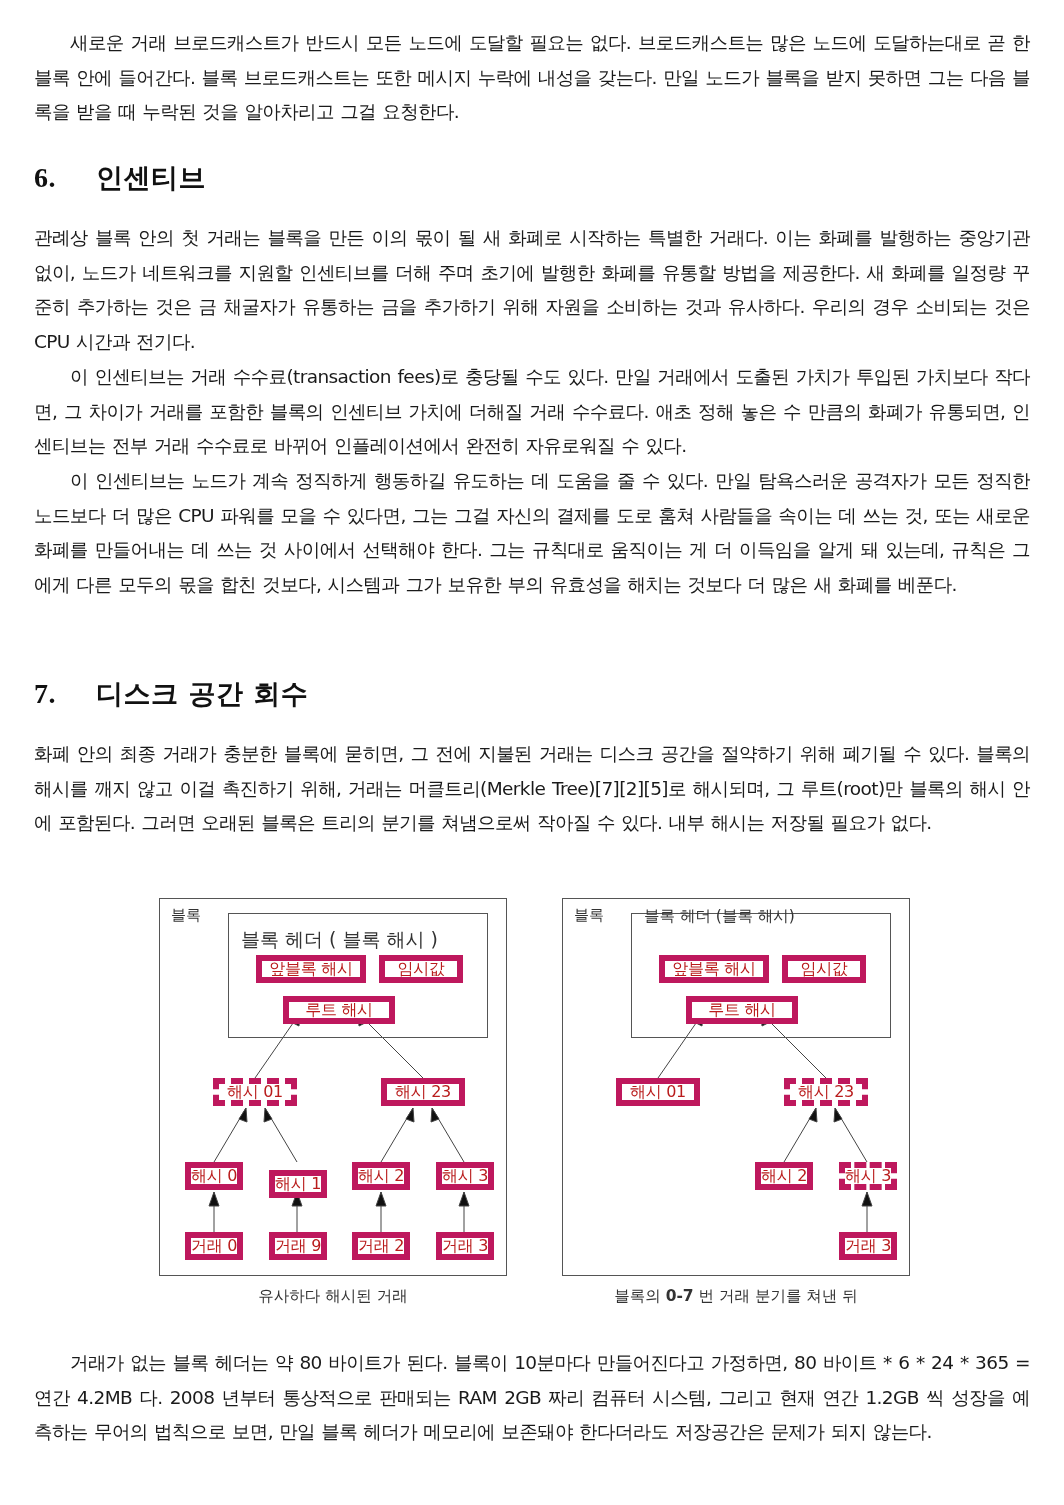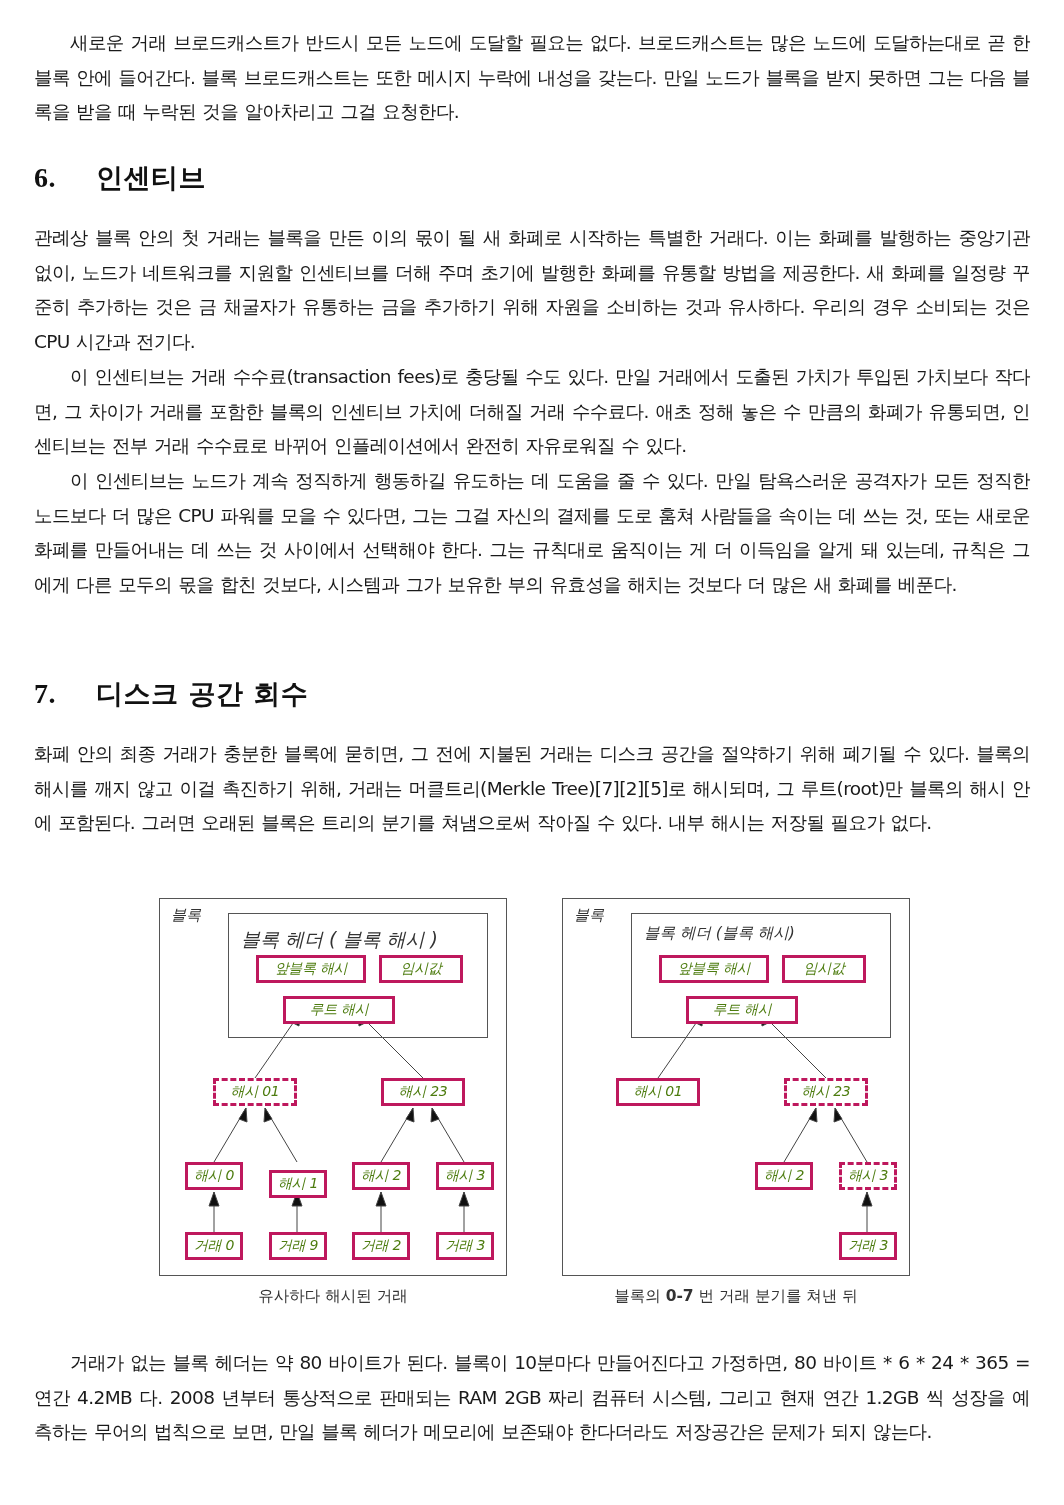--- a/index.html
+++ b/index.html
@@ -15,25 +15,25 @@
       letter-spacing: -0.6px; word-spacing: 1px;
       margin: 0;
     }
     .indent { text-indent: 36px; }
     .heading {
       position: absolute; left: 34px; margin: 0;
       font-size: 27px; font-weight: bold; letter-spacing: 0.5px;
       color: #111;
     }
     .heading .num { display: inline-block; width: 62px; font-family: "Liberation Serif", serif; font-size: 28px; }
-    .diagram { position: absolute; top: 898px; width: 392px; height: 378px; font-style: italic; }
+    .diagram { position: absolute; top: 898px; width: 392px; height: 378px; }
     .diagram svg { position: absolute; left: 0; top: 0; }
     .box {
-      position: absolute; border: 3px solid #be185d; background: #fff;
-      font-size: 14px; color: #4d7c0f; display: flex; align-items: center; justify-content: center;
+      position: absolute; border: 6px solid #be185d; background: #fff;
+      font-size: 16px; color: #b91c1c; display: flex; align-items: center; justify-content: center;
       box-sizing: border-box; letter-spacing: -0.3px; white-space: nowrap;
     }
     .outer { position: absolute; left: 0; top: 0; width: 348px; height: 378px; border: 1.5px solid #555; box-sizing: border-box; }
     .label-abs { position: absolute; font-size: 15px; color: #333; white-space: nowrap; }
     .hdr { position: absolute; border: 1px solid #555; box-sizing: border-box; }
     .caption {
       position: absolute; top: 1286px; font-size: 15.5px; color: #333; text-align: center; white-space: nowrap;
     }
     .caption b { font-weight: bold; }
   </style>
@@ -117,21 +117,21 @@
       <line x1="222" y1="264" x2="254" y2="210"></line>
       <line x1="305" y1="264" x2="273" y2="210"></line>
       <polygon points="254,210 247,221 255,224" fill="#111"></polygon>
       <polygon points="273,210 272,224 280,221" fill="#111"></polygon>
       <line x1="305" y1="334" x2="305" y2="294"></line>
       <polygon points="305,294 300,308 310,308" fill="#111"></polygon>
     </g>
   </svg>
   <span class="label-abs" style="left:12px; top:8px;">블록</span>
   <div class="hdr" style="left:69px; top:15px; width:260px; height:125px;"></div>
-  <span class="label-abs" style="left:82px; top:25px; font-size:15.5px;text-align:right;">블록 헤더 (블록 해시)</span>
+  <span class="label-abs" style="left:82px; top:8px; font-size:15.5px;text-align:right;">블록 헤더 (블록 해시)</span>
   <div class="box" style="left:97px; top:57px; width:110px; height:28px;">앞블록 해시</div>
   <div class="box" style="left:220px; top:57px; width:84px; height:28px;">임시값</div>
   <div class="box" style="left:124px; top:98px; width:112px; height:28px;">루트 해시</div>
   <div class="box" style="left:54px; top:180px; width:84px; height:28px;">해시 01</div>
   <div class="box" style="left:222px; top:180px; width:84px; height:28px; border-style:dashed;">해시 23</div>
   <div class="box" style="left:193px; top:264px; width:58px; height:28px;">해시 2</div>
   <div class="box" style="left:277px; top:264px; width:58px; height:28px; border-style:dashed;">해시 3</div>
   <div class="box" style="left:277px; top:334px; width:58px; height:28px;">거래 3</div>
 </div>
 <div class="caption" style="left:562px; width:348px;"><span>블록의 </span><b>0-7</b><span> 번 거래 분기를 쳐낸 뒤</span></div>

